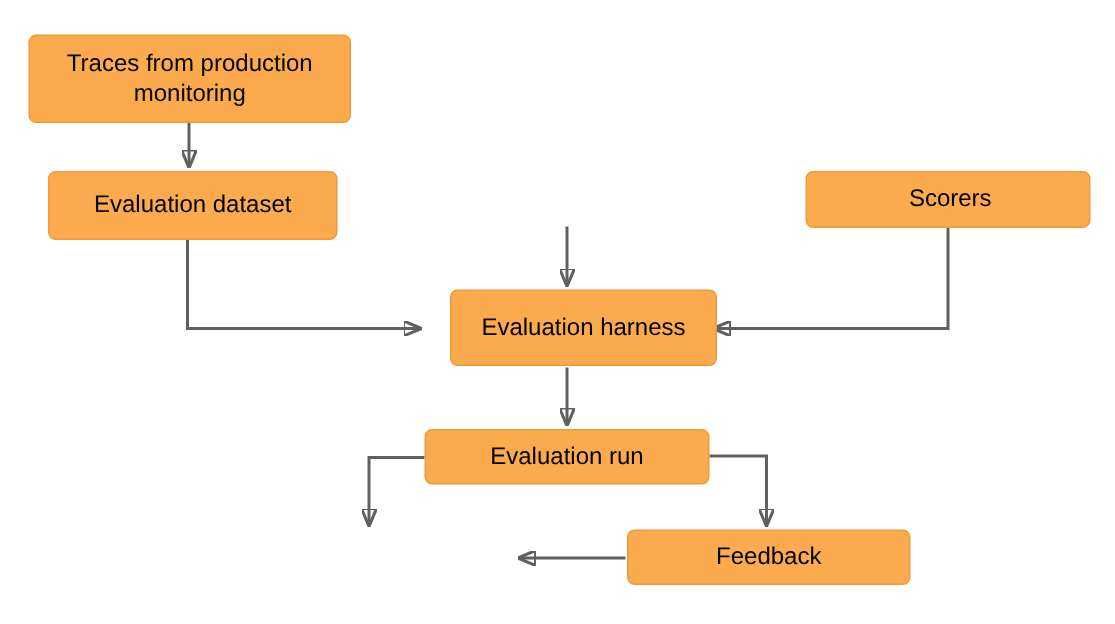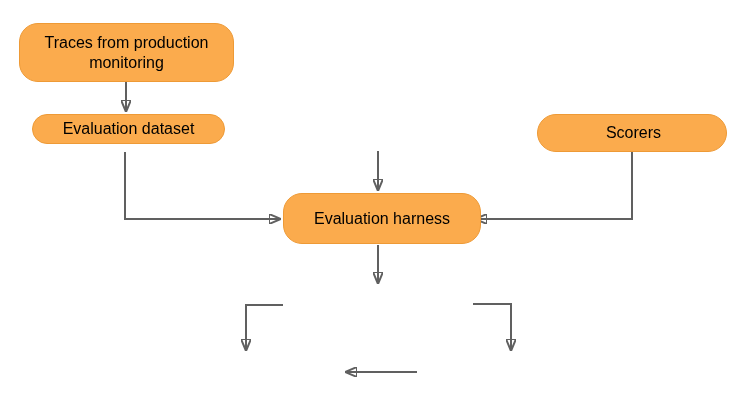--- a/index.html
+++ b/index.html
@@ -32,31 +32,31 @@
     fill: none;
   }
   .node {
     position: absolute;
     display: flex;
     align-items: center;
     justify-content: center;
     text-align: center;
     background: var(--node-fill);
     border: 1px solid var(--node-border);
-    border-radius: 19px;
+    border-radius: 5px;
     color: var(--text);
     font-size: 16px;
     line-height: 20px;
     padding: 0 10px;
   }
   .n-traces-production  { left: 19px;  top: 23px;  width: 215px; height: 59px; }
-  .n-evaluation-dataset { left: 32px;  top: 114px; width: 193px; height: 30px; }
+  .n-evaluation-dataset { left: 32px;  top: 114px; width: 193px; height: 46px; }
   .n-your-app           { left: 287px; top: 113px; width: 187px; height: 37px; }
   .n-scorers            { left: 537px; top: 114px; width: 190px; height: 38px; padding-left: 13px; }
-  .n-evaluation-harness { left: 283px; top: 193px; width: 198px; height: 51px; }
+  .n-evaluation-harness { left: 300px; top: 193px; width: 178px; height: 51px; }
   .n-evaluation-run     { left: 283px; top: 286px; width: 190px; height: 37px; }
   .n-traces             { left: 152px; top: 353px; width: 190px; height: 37px; }
   .n-feedback           { left: 418px; top: 353px; width: 189px; height: 37px; }
 </style>
 </head>
 <body>
 
 <div class="canvas">
 
   <svg class="edges" viewBox="0 0 743 416" xmlns="http://www.w3.org/2000/svg">
@@ -77,16 +77,18 @@
 
   <div class="node n-traces-production">Traces from production monitoring</div>
 
   <div class="node n-evaluation-dataset">Evaluation dataset</div>
 
 
   <div class="node n-scorers">Scorers</div>
 
   <div class="node n-evaluation-harness">Evaluation harness</div>
 
+  <div class="node n-evaluation-run">Evaluation run</div>
 
 
+  <div class="node n-feedback">Feedback</div>
 
 </div>
 
 </body></html>

